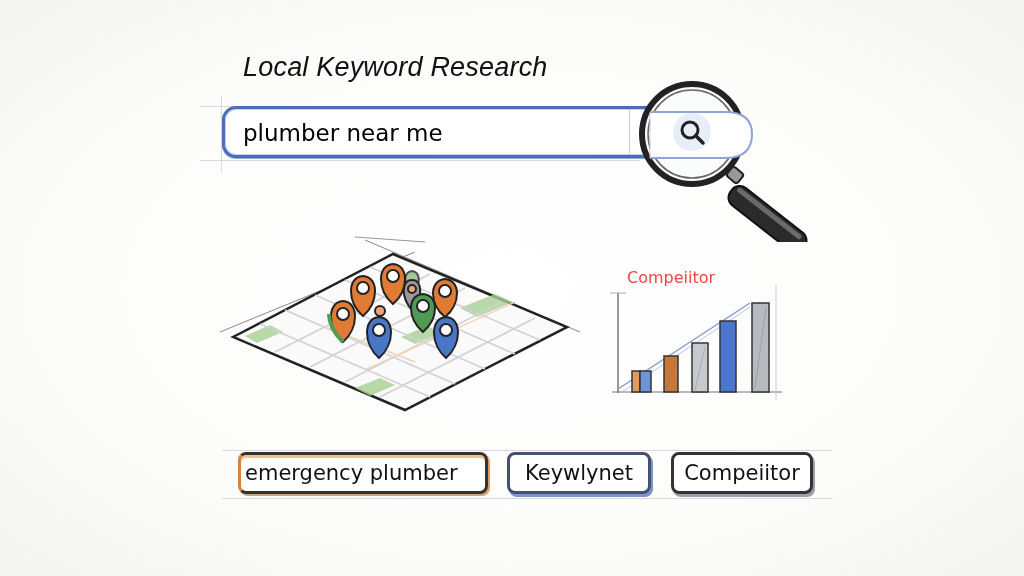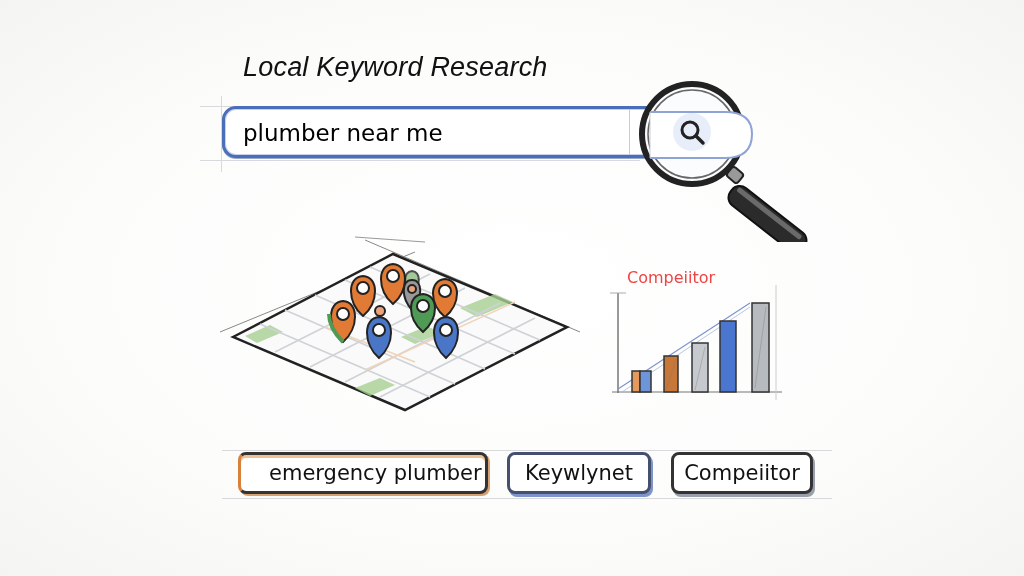--- a/index.html
+++ b/index.html
@@ -32,21 +32,21 @@
   .chart-title {
     position:absolute; left:627px; top:268px; font-family:"DejaVu Sans", sans-serif;
     font-size:16px; color:#ef4444;
   }
   .chip {
     position:absolute; top:452px; height:42px; border:3px solid #333; border-radius:8px;
     background:#fff; box-sizing:border-box; font-family:"DejaVu Sans", sans-serif;
     font-size:21px; color:#111; display:flex; align-items:center; justify-content:center;
     box-shadow: 2px 2px 0 #8896b8; white-space:nowrap; overflow:hidden; cursor:pointer;
   }
-  .chip.c1 { left:238px; width:250px; border-left-color:#d9803a; box-shadow: 2px 2px 0 #d9a070, inset 0 3px 0 #f0c090; justify-content:flex-start; padding-left:28px; }
+  .chip.c1 { left:238px; width:250px; border-left-color:#d9803a; box-shadow: 2px 2px 0 #d9a070, inset 0 3px 0 #f0c090; justify-content:flex-start; padding-left:4px; }
   .chip.c2 { left:507px; width:144px; border-color:#44506e; box-shadow: 2px 3px 0 #7f95c9; }
   .chip.c3 { left:671px; width:142px; border-color:#333; box-shadow: 2px 3px 0 #9aa0ab; }
 </style>
 </head>
 <body>
 
 <div class="guide-h" style="left:200px;top:106px;width:440px;"></div>
 <div class="guide-h" style="left:200px;top:160px;width:440px;"></div>
 <div class="guide-v" style="left:221px;top:96px;height:76px;"></div>
 <div class="guide-h" style="left:222px;top:450px;width:610px;"></div>

